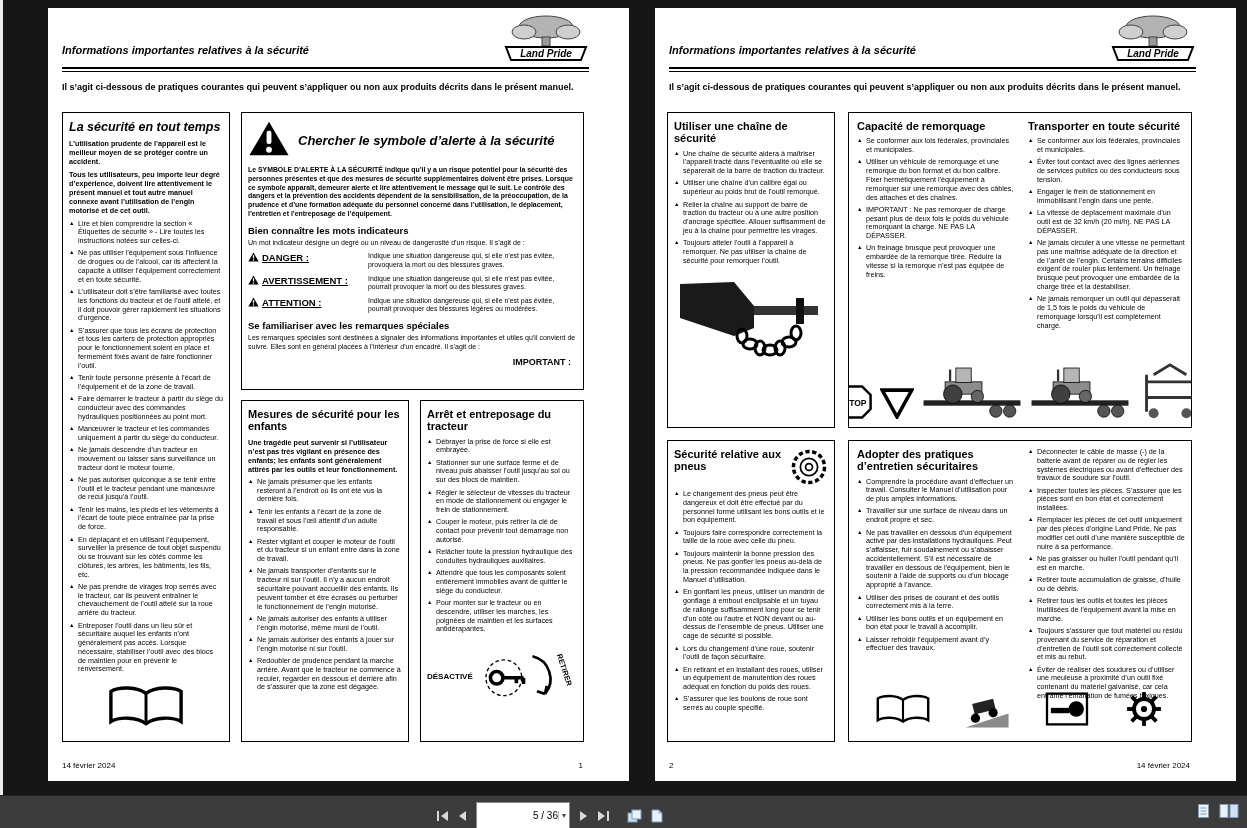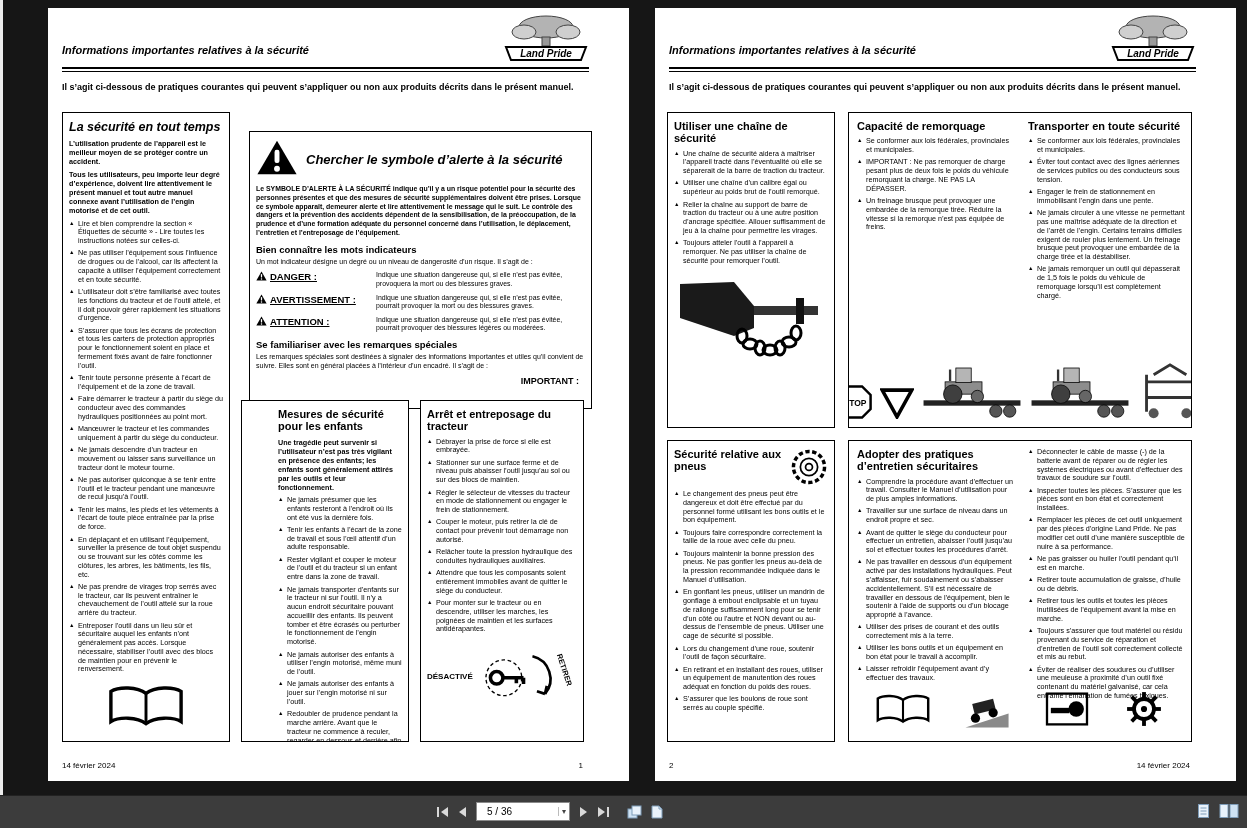--- a/index.html
+++ b/index.html
@@ -10,22 +10,22 @@
   .page { position:absolute; top:8px; width:581px; height:773px; background:#fff; }
   #page1 { left:48px; } #page2 { left:655px; }
 
   .hdr-title { position:absolute; left:14px; top:36px; font-size:11px; font-weight:bold; font-style:italic; }
   .hdr-logo { position:absolute; right:40px; top:6px; }
   .rule { position:absolute; left:14px; right:40px; top:59px; height:5px; border-top:2.5px solid #000; border-bottom:1px solid #000; }
   .intro { position:absolute; left:14px; top:74px; width:530px; font-size:9px; font-weight:bold; line-height:1.3; }
 
   .box { position:absolute; border:1.3px solid #000; padding:7px 6px; overflow:hidden; background:#fff; }
   #p1-boxA { left:14px;  top:104px; width:168px; height:630px; }
-  #p1-boxB { left:201px; top:104px; width:343px; height:278px;margin-top:19px; }
-  #p1-boxC { left:193px; top:392px; width:168px; height:342px;padding-left:36px; }
+  #p1-boxB { left:193px; top:104px; width:343px; height:278px; }
+  #p1-boxC { left:193px; top:392px; width:168px; height:342px; }
   #p1-boxD { left:372px; top:392px; width:164px; height:342px; }
   #p2-boxE { left:12px;  top:104px; width:168px; height:316px; }
   #p2-boxFG{ left:193px; top:104px; width:344px; height:316px; padding:0; }
   #p2-boxH { left:12px;  top:432px; width:168px; height:302px; }
   #p2-boxI { left:193px; top:432px; width:344px; height:302px; padding:0; }
 
   .box-title { font-size:11px; font-weight:bold; line-height:1.12; margin-bottom:5px; }
   .box-title.it { font-style:italic; font-size:12.5px; }
   .lead { font-size:7.2px; font-weight:bold; line-height:1.26; margin-bottom:4px; }
   .blist { list-style:none; }
@@ -55,21 +55,21 @@
 
   .footer-date { position:absolute; top:753px; font-size:8px; }
   .footer-num  { position:absolute; top:753px; font-size:8px; }
   #page1 .footer-date { left:14px; } #page1 .footer-num { right:46px; }
   #page2 .footer-num  { left:14px; } #page2 .footer-date { right:46px; }
 
   .toolbar { position:absolute; bottom:0; left:0; width:1247px; height:33px; background:#3c3c3c; border-top:1px solid #222; }
   .nav { position:absolute; left:436px; top:6px; display:flex; align-items:center; gap:9px; }
   .tb-btn { background:none; border:none; padding:0; display:flex; align-items:center; cursor:pointer; }
   .tb-btn svg { fill:#d9d9d9; }
-  .page-box { width:94px; height:19px; background:#fff; border:1px solid #8a8a8a; display:flex; align-items:center; justify-content:space-between; padding:0 3px 0 10px; font-size:10px; cursor:text; }
+  .page-box { width:94px; height:27px; background:#fff; border:1px solid #8a8a8a; display:flex; align-items:center; justify-content:flex-end; padding:0 3px 0 2px; font-size:10px; cursor:text; }
   .page-box .dd { font-size:8px; color:#444; border-left:1px solid #bbb; padding-left:3px; }
   .right-tools { position:absolute; right:8px; top:7px; display:flex; gap:9px; }
 </style>
 </head>
 <body>
 
 <div class="edge-strip"></div>
 
 <div class="page" id="page1">
   <div class="hdr-title">Informations importantes relatives à la sécurité</div>
@@ -299,36 +299,38 @@
     </div>
   </div>
 
   <div class="box" id="p2-boxFG">
     <div class="fg-col1">
       <div class="box-title">Capacité de remorquage</div>
       <ul class="blist">
 
           <li><span class="tri">▲</span><span>Se conformer aux lois fédérales, provinciales et municipales.</span></li>
 
+          <li><span class="tri">▲</span><span>Utiliser un véhicule de remorquage et une remorque du bon format et du bon calibre. Fixer hermétiquement l’équipement à remorquer sur une remorque avec des câbles, des attaches et des chaînes.</span></li>
 
           <li><span class="tri">▲</span><span>IMPORTANT : Ne pas remorquer de charge pesant plus de deux fois le poids du véhicule remorquant la charge. NE PAS LA DÉPASSER.</span></li>
 
           <li><span class="tri">▲</span><span>Un freinage brusque peut provoquer une embardée de la remorque tirée. Réduire la vitesse si la remorque n’est pas équipée de freins.</span></li>
         </ul>
     </div>
     <div class="fg-col2">
       <div class="box-title">Transporter en toute sécurité</div>
       <ul class="blist">
 
           <li><span class="tri">▲</span><span>Se conformer aux lois fédérales, provinciales et municipales.</span></li>
 
           <li><span class="tri">▲</span><span>Éviter tout contact avec des lignes aériennes de services publics ou des conducteurs sous tension.</span></li>
 
           <li><span class="tri">▲</span><span>Engager le frein de stationnement en immobilisant l’engin dans une pente.</span></li>
 
+          <li><span class="tri">▲</span><span>La vitesse de déplacement maximale d’un outil est de 32 km/h (20 mi/h). NE PAS LA DÉPASSER.</span></li>
 
           <li><span class="tri">▲</span><span>Ne jamais circuler à une vitesse ne permettant pas une maîtrise adéquate de la direction et de l’arrêt de l’engin. Certains terrains difficiles exigent de rouler plus lentement. Un freinage brusque peut provoquer une embardée de la charge tirée et la déstabiliser.</span></li>
 
           <li><span class="tri">▲</span><span>Ne jamais remorquer un outil qui dépasserait de 1,5 fois le poids du véhicule de remorquage lorsqu’il est complètement chargé.</span></li>
         </ul>
     </div>
     <div class="fg-imgs">
       <span>
         <svg width="34" height="34" viewBox="0 0 48 48">
           <polygon points="14,2 34,2 46,14 46,34 34,46 14,46 2,34 2,14" fill="#fff" stroke="#000" stroke-width="3.5"></polygon>
@@ -408,21 +410,20 @@
 
   <div class="box" id="p2-boxI">
     <div class="fg-col1">
       <div class="box-title">Adopter des pratiques d’entretien sécuritaires</div>
       <ul class="blist">
 
           <li><span class="tri">▲</span><span>Comprendre la procédure avant d’effectuer un travail. Consulter le Manuel d’utilisation pour de plus amples informations.</span></li>
 
           <li><span class="tri">▲</span><span>Travailler sur une surface de niveau dans un endroit propre et sec.</span></li>
 
-          <li><span class="tri">▲</span><span>Avant de quitter le siège du conducteur pour effectuer un entretien, abaisser l’outil jusqu’au sol et effectuer toutes les procédures d’arrêt.</span></li>
 
           <li><span class="tri">▲</span><span>Ne pas travailler en dessous d’un équipement activé par des installations hydrauliques. Peut s’affaisser, fuir soudainement ou s’abaisser accidentellement. S’il est nécessaire de travailler en dessous de l’équipement, bien le soutenir à l’aide de supports ou d’un blocage approprié à l’avance.</span></li>
 
           <li><span class="tri">▲</span><span>Utiliser des prises de courant et des outils correctement mis à la terre.</span></li>
 
           <li><span class="tri">▲</span><span>Utiliser les bons outils et un équipement en bon état pour le travail à accomplir.</span></li>
 
           <li><span class="tri">▲</span><span>Laisser refroidir l’équipement avant d’y effectuer des travaux.</span></li>
         </ul>
     </div>

